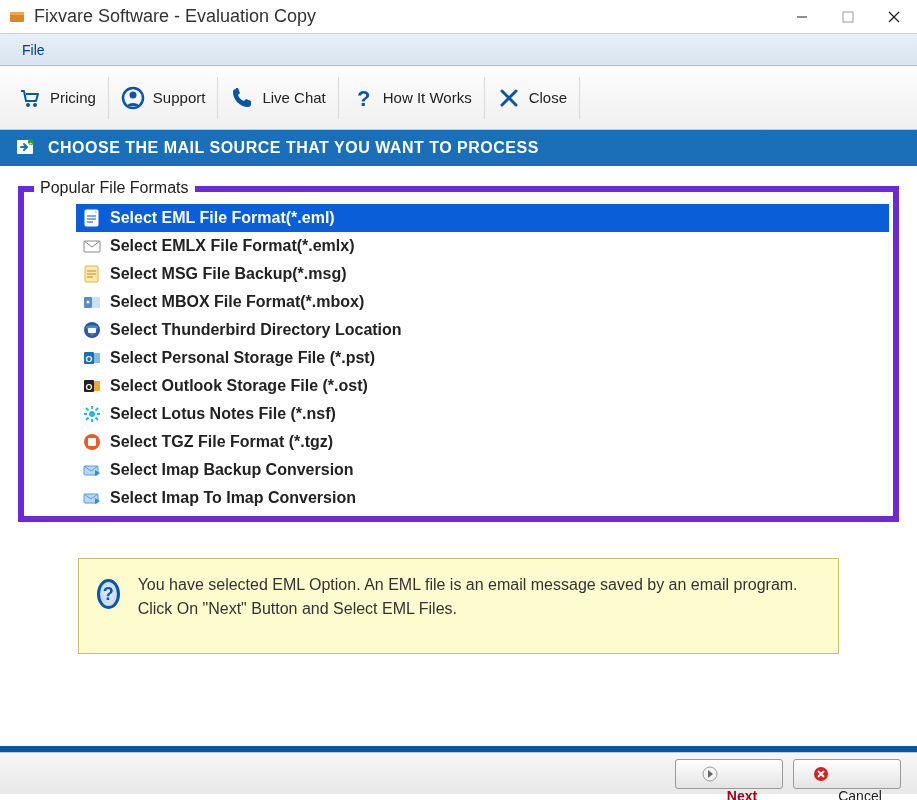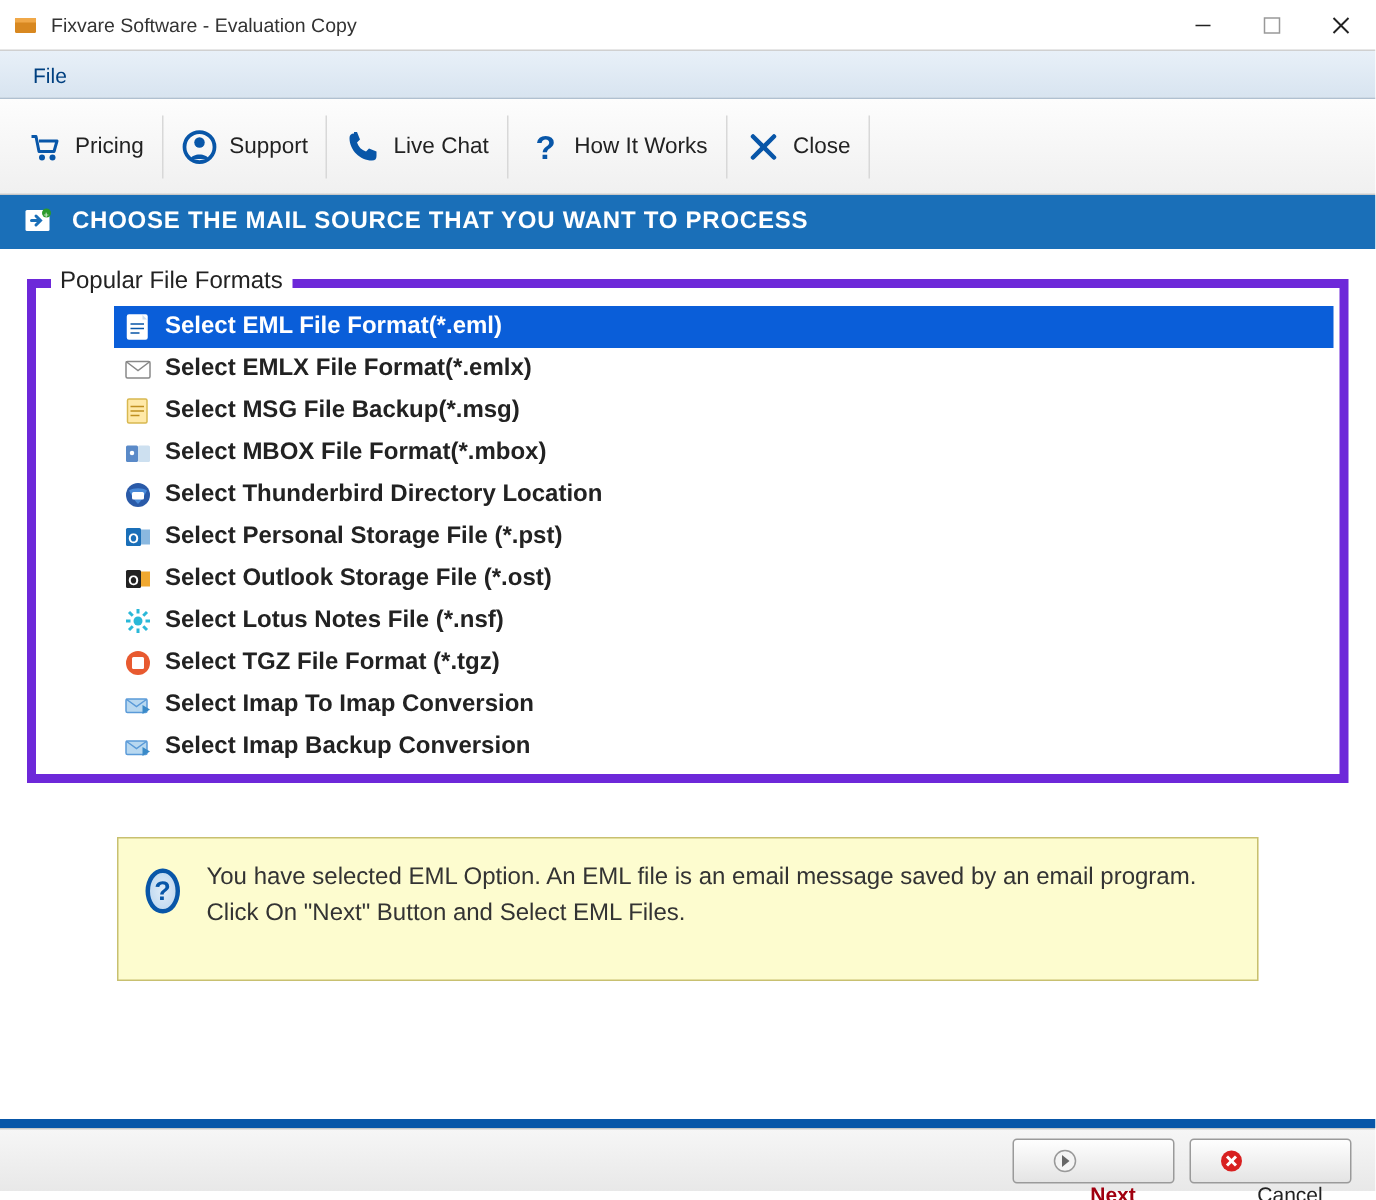--- a/index.html
+++ b/index.html
@@ -1,20 +1,20 @@
 <!DOCTYPE html>
 <html><head>
 <meta charset="utf-8">
 <style>
 * { box-sizing: border-box; margin: 0; padding: 0; }
 body { font-family: "Segoe UI", Tahoma, sans-serif; background: #fff; width: 917px; height: 800px; overflow: hidden; }
 
 .titlebar { height: 34px; background: #fff; border-bottom: 1px solid #d0d0d0; display: flex; align-items: center; padding-left: 8px; }
 .titlebar-icon { width: 18px; height: 18px; margin-right: 8px; display: flex; align-items: center; justify-content: center; }
-.titlebar-title { font-size: 13px; color: #333; flex: 1; }
+.titlebar-title { font-size: 18px; color: #333; flex: 1; }
 .win-controls { display: flex; }
 .win-btn { width: 46px; height: 34px; display: flex; align-items: center; justify-content: center; font-size: 14px; color: #333; }
 
 .menubar { height: 32px; background: linear-gradient(#e8f0f8, #d8e4f0); border-bottom: 1px solid #b0c0d0; display: flex; align-items: center; padding-left: 14px; }
 .menubar-item { font-size: 14px; color: #004080; padding: 4px 8px; }
 
 .toolbar { height: 64px; background: linear-gradient(#fdfdfd, #f0f0f0); border-bottom: 1px solid #c8c8c8; display: flex; align-items: center; padding-left: 6px; }
 .tool-btn { display: flex; align-items: center; height: 42px; padding: 0 12px; border-right: 1px solid #d8d8d8; }
 .tool-icon { width: 24px; height: 24px; margin-right: 8px; display: flex; align-items: center; justify-content: center; }
 .tool-label { font-size: 15px; color: #222; }
@@ -252,32 +252,32 @@
       </div>
 
       <div class="format-item">
         <div class="format-icon">
           <svg width="18" height="18">
               <rect x="1" y="5" width="14" height="9" fill="#b8d8f0" stroke="#5a9ad8" rx="1"></rect>
               <path d="M1 5l7 5 7-5" fill="none" stroke="#5a9ad8"></path>
               <path d="M12 9l5 3-5 3z" fill="#3a8ac8"></path>
             </svg>
         </div>
-        <div class="format-label">Select Imap To Imap Conversion</div>
+        <div class="format-label">Select Imap Backup Conversion</div>
       </div>
 
       <div class="format-item">
         <div class="format-icon">
           <svg width="18" height="18">
               <rect x="1" y="5" width="14" height="9" fill="#b8d8f0" stroke="#5a9ad8" rx="1"></rect>
               <path d="M1 5l7 5 7-5" fill="none" stroke="#5a9ad8"></path>
               <path d="M12 9l5 3-5 3z" fill="#3a8ac8"></path>
             </svg>
         </div>
-        <div class="format-label">Select Imap Backup Conversion</div>
+        <div class="format-label">Select Imap To Imap Conversion</div>
       </div>
 
     </div>
   </div>
 
   <div class="info-box">
     <div class="info-icon">?</div>
     <div class="info-text">You have selected EML Option. An EML file is an email message saved by an email program. Click On "Next" Button and Select EML Files.</div>
   </div>
 </div>

